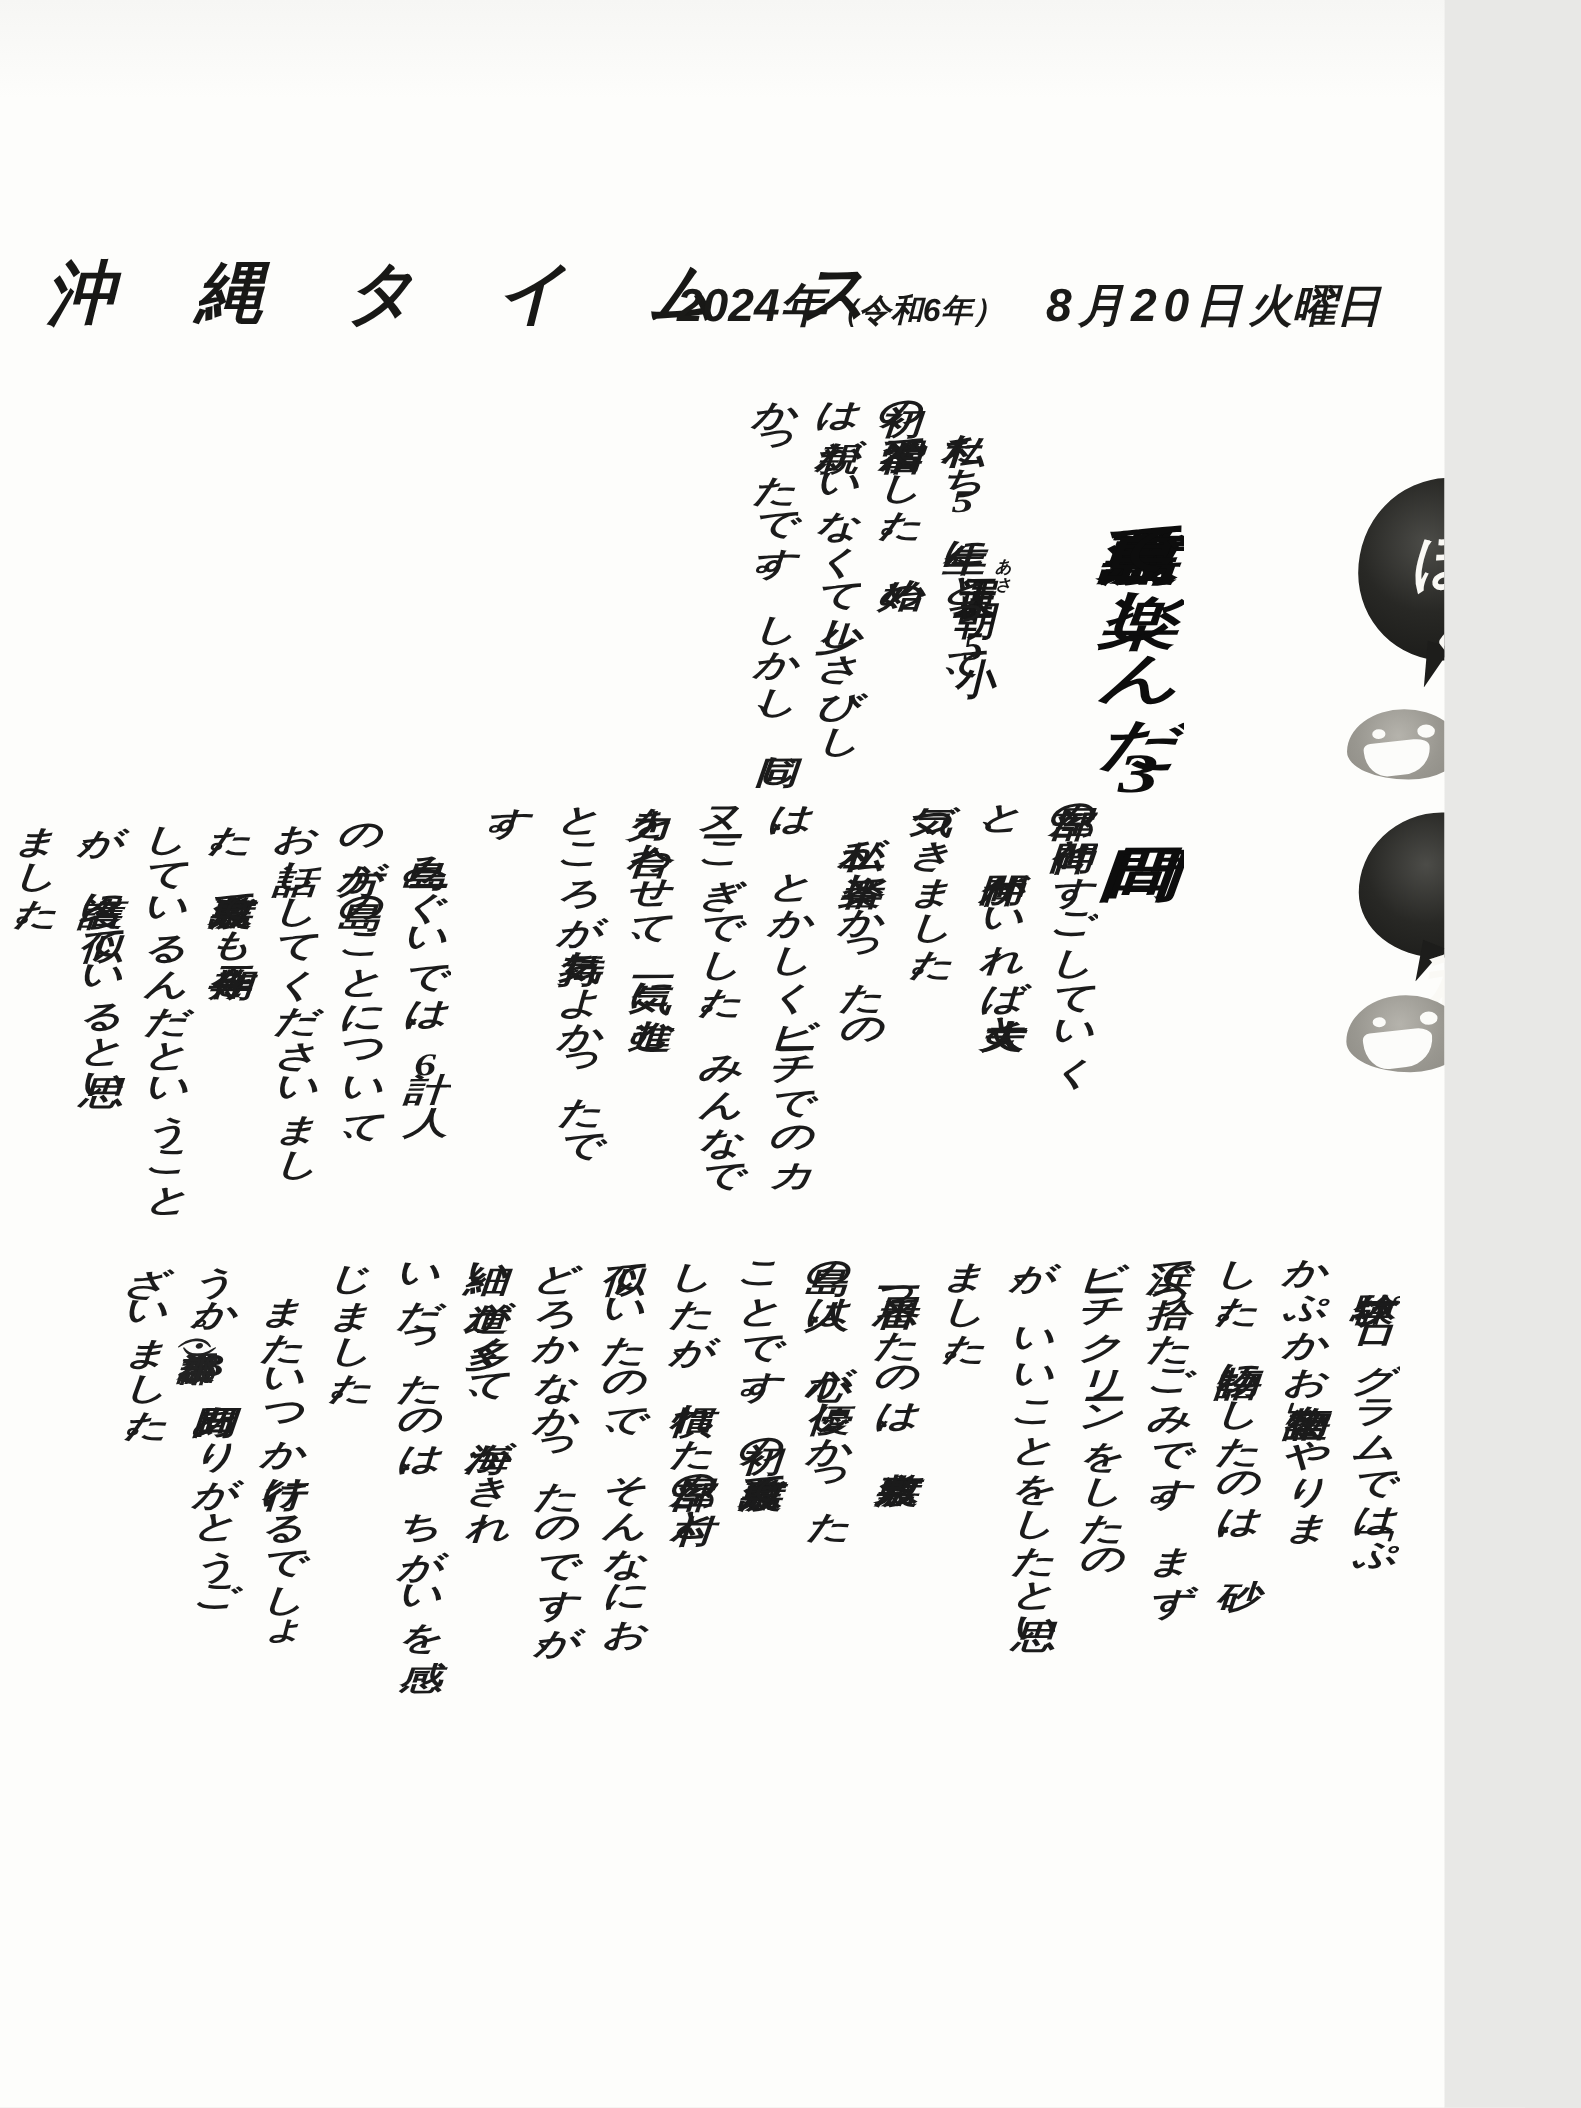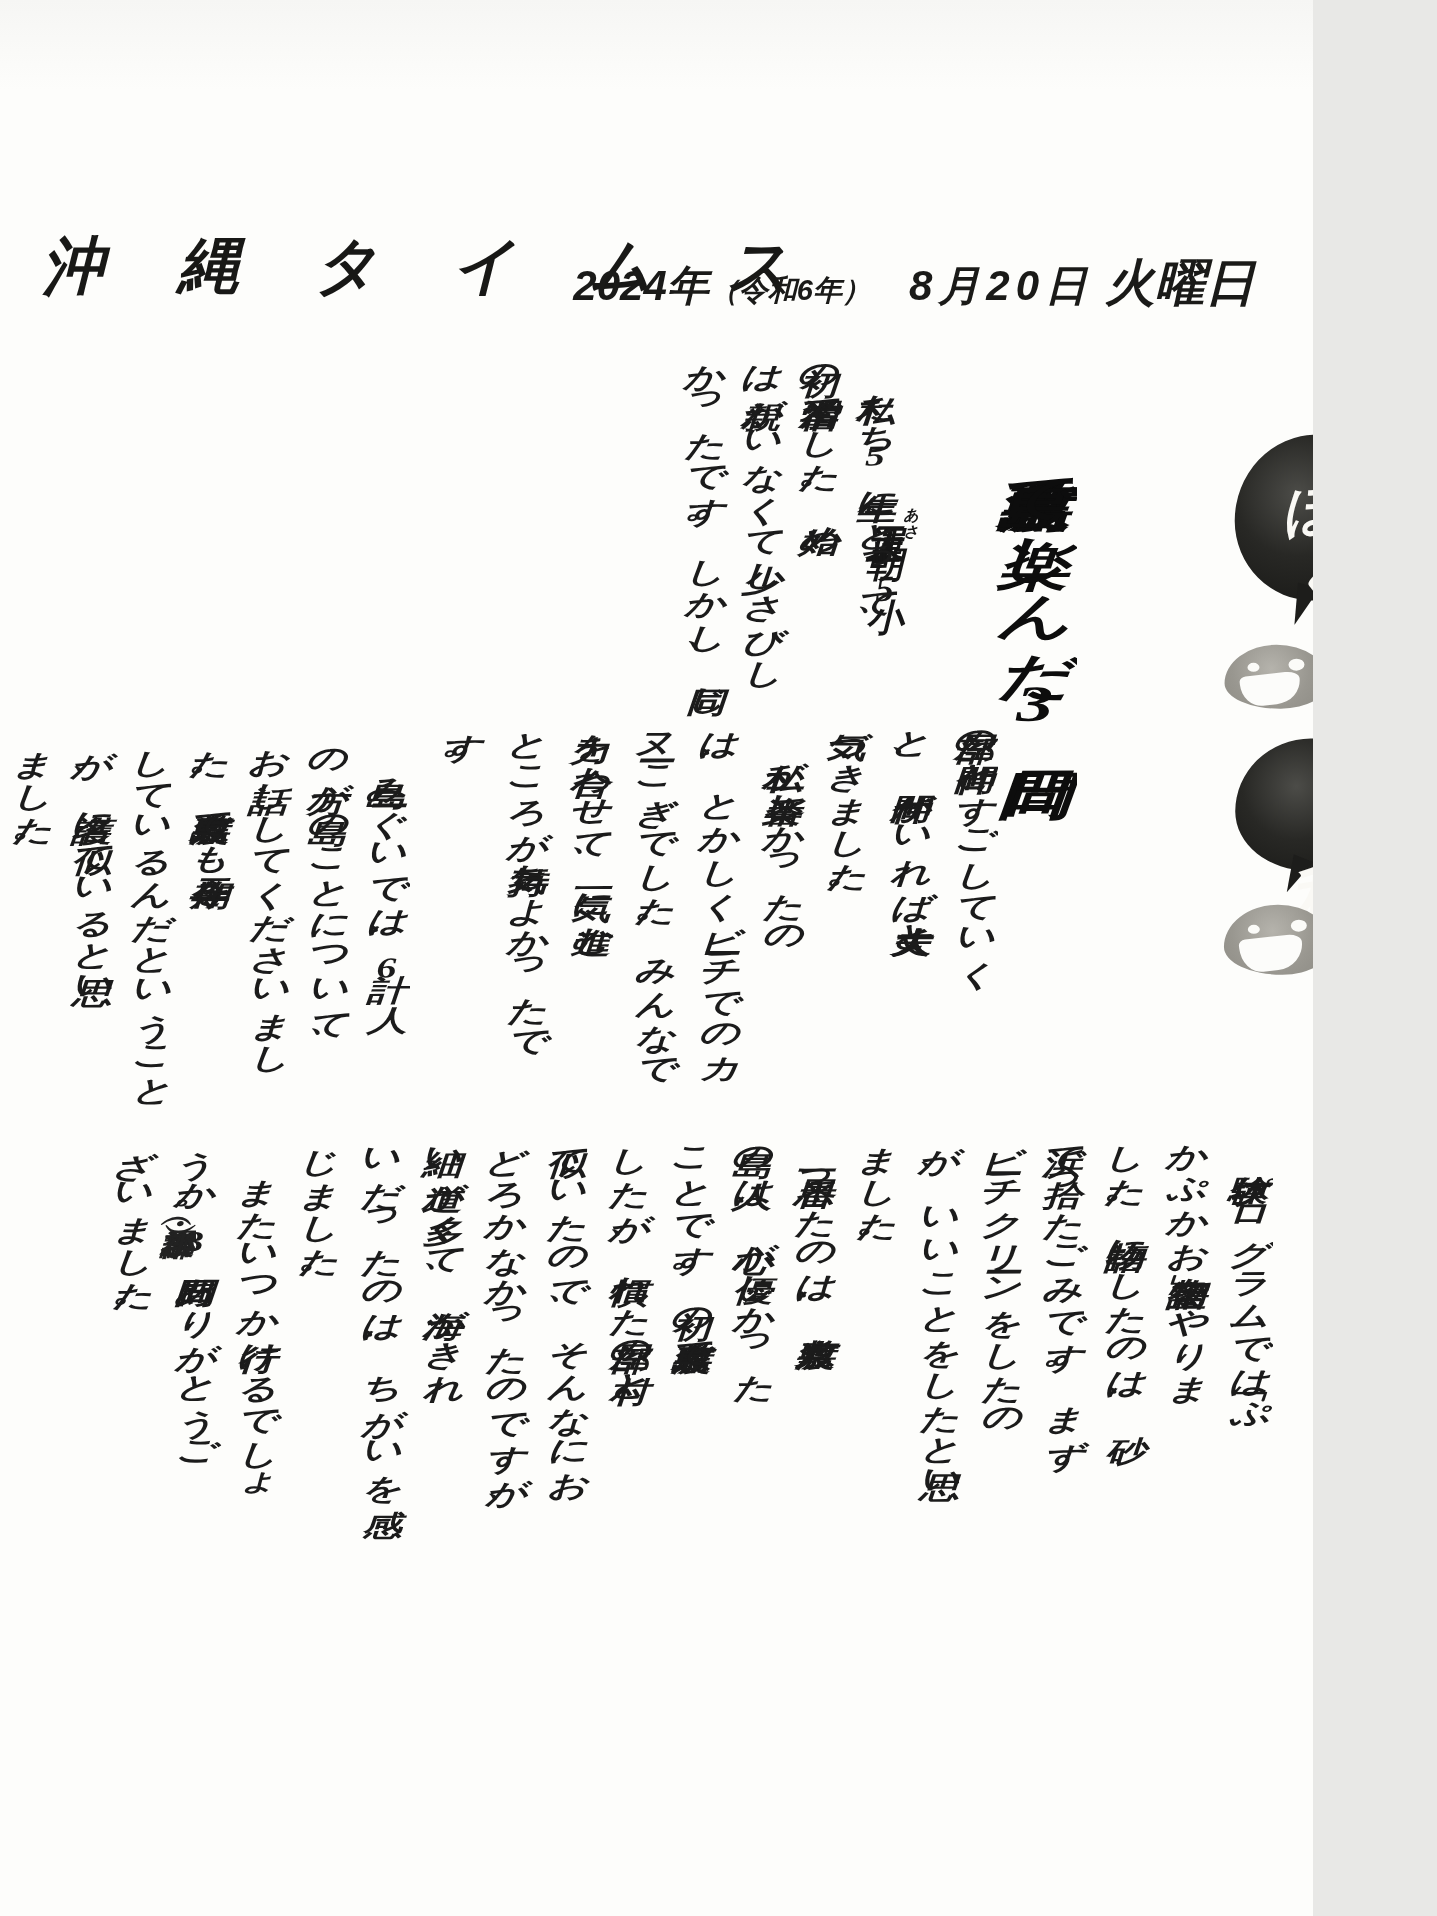--- a/index.html
+++ b/index.html
@@ -19,21 +19,21 @@
   }
   .dateline{
     position:absolute; right:58px; top:250px;
     display:flex; align-items:baseline; white-space:nowrap;
     font-family:"Liberation Sans","DejaVu Sans",sans-serif;
     font-weight:700; color:#1a1a18;
   }
   .dateline .year{font-size:42px;}
   .dateline .era{font-size:29px; margin-left:1px;}
   .dateline .md{font-size:42px; letter-spacing:6px; margin-left:38px;}
-  .dateline .wd{font-size:50px; margin-left:12px;}
+  .dateline .wd{font-size:40px; }
   
   .article{position:absolute; inset:0; transform:rotate(-0.3deg);}
   .vtext{
     writing-mode:vertical-rl; text-orientation:upright;
     position:absolute; white-space:pre-line;
     color:#1b1b1b;
   }
   .band{
     font-size:40px; font-weight:600;
     transform:scaleY(0.72); transform-origin:top right;

